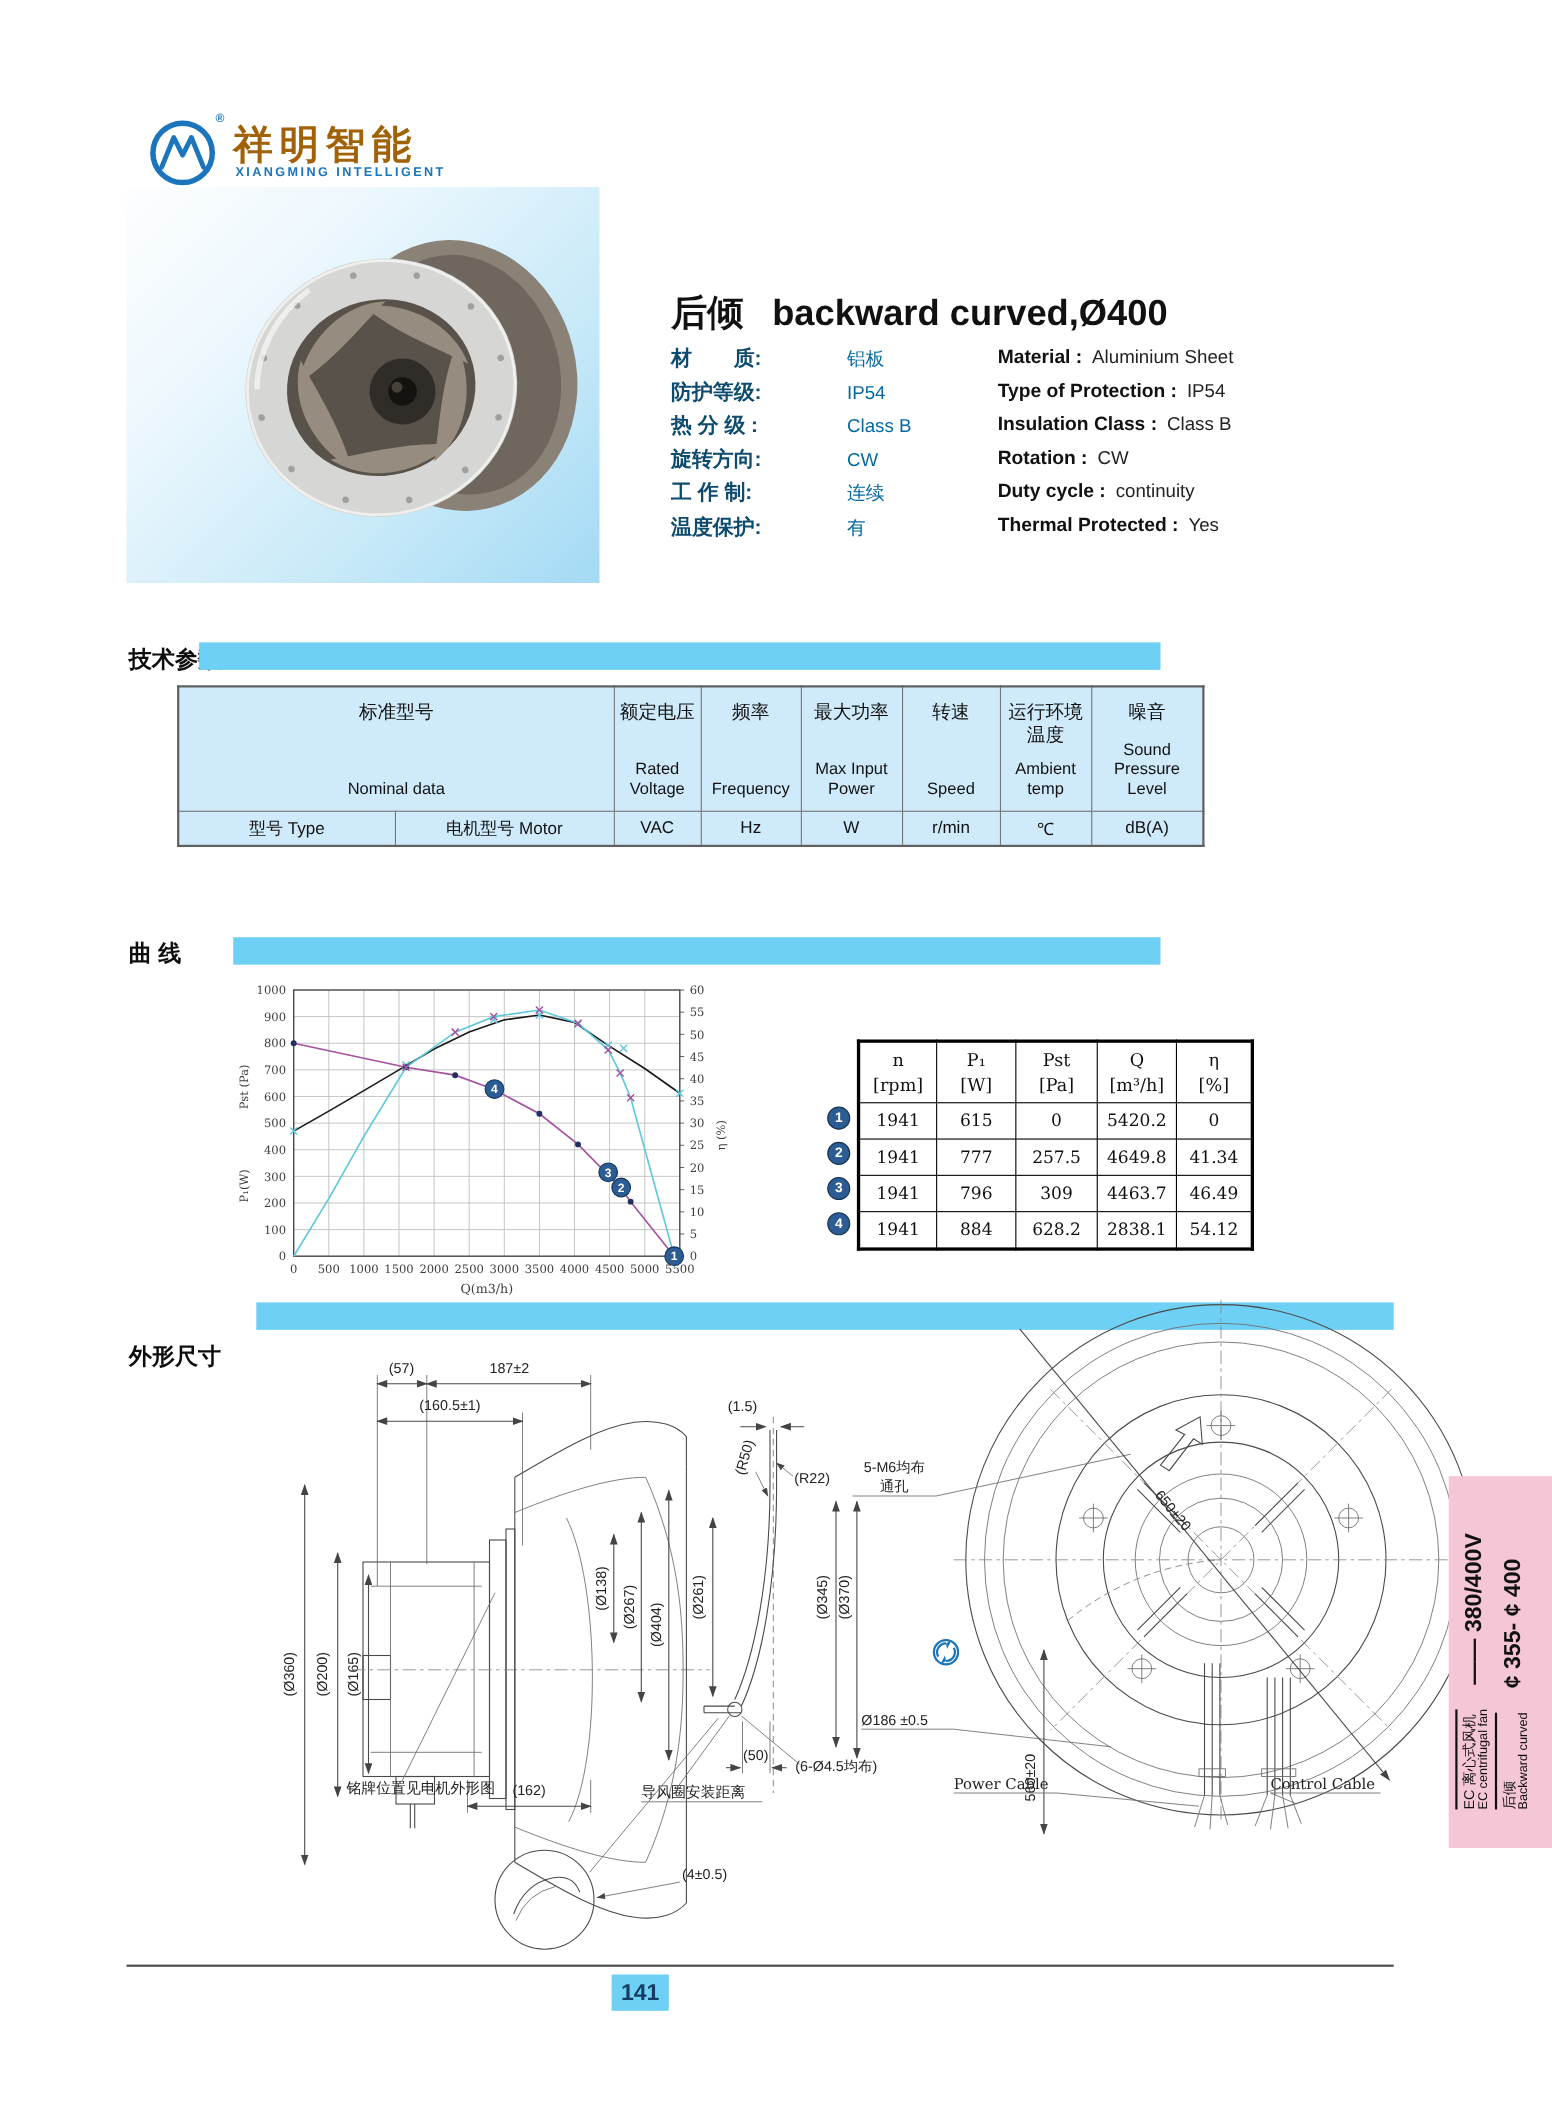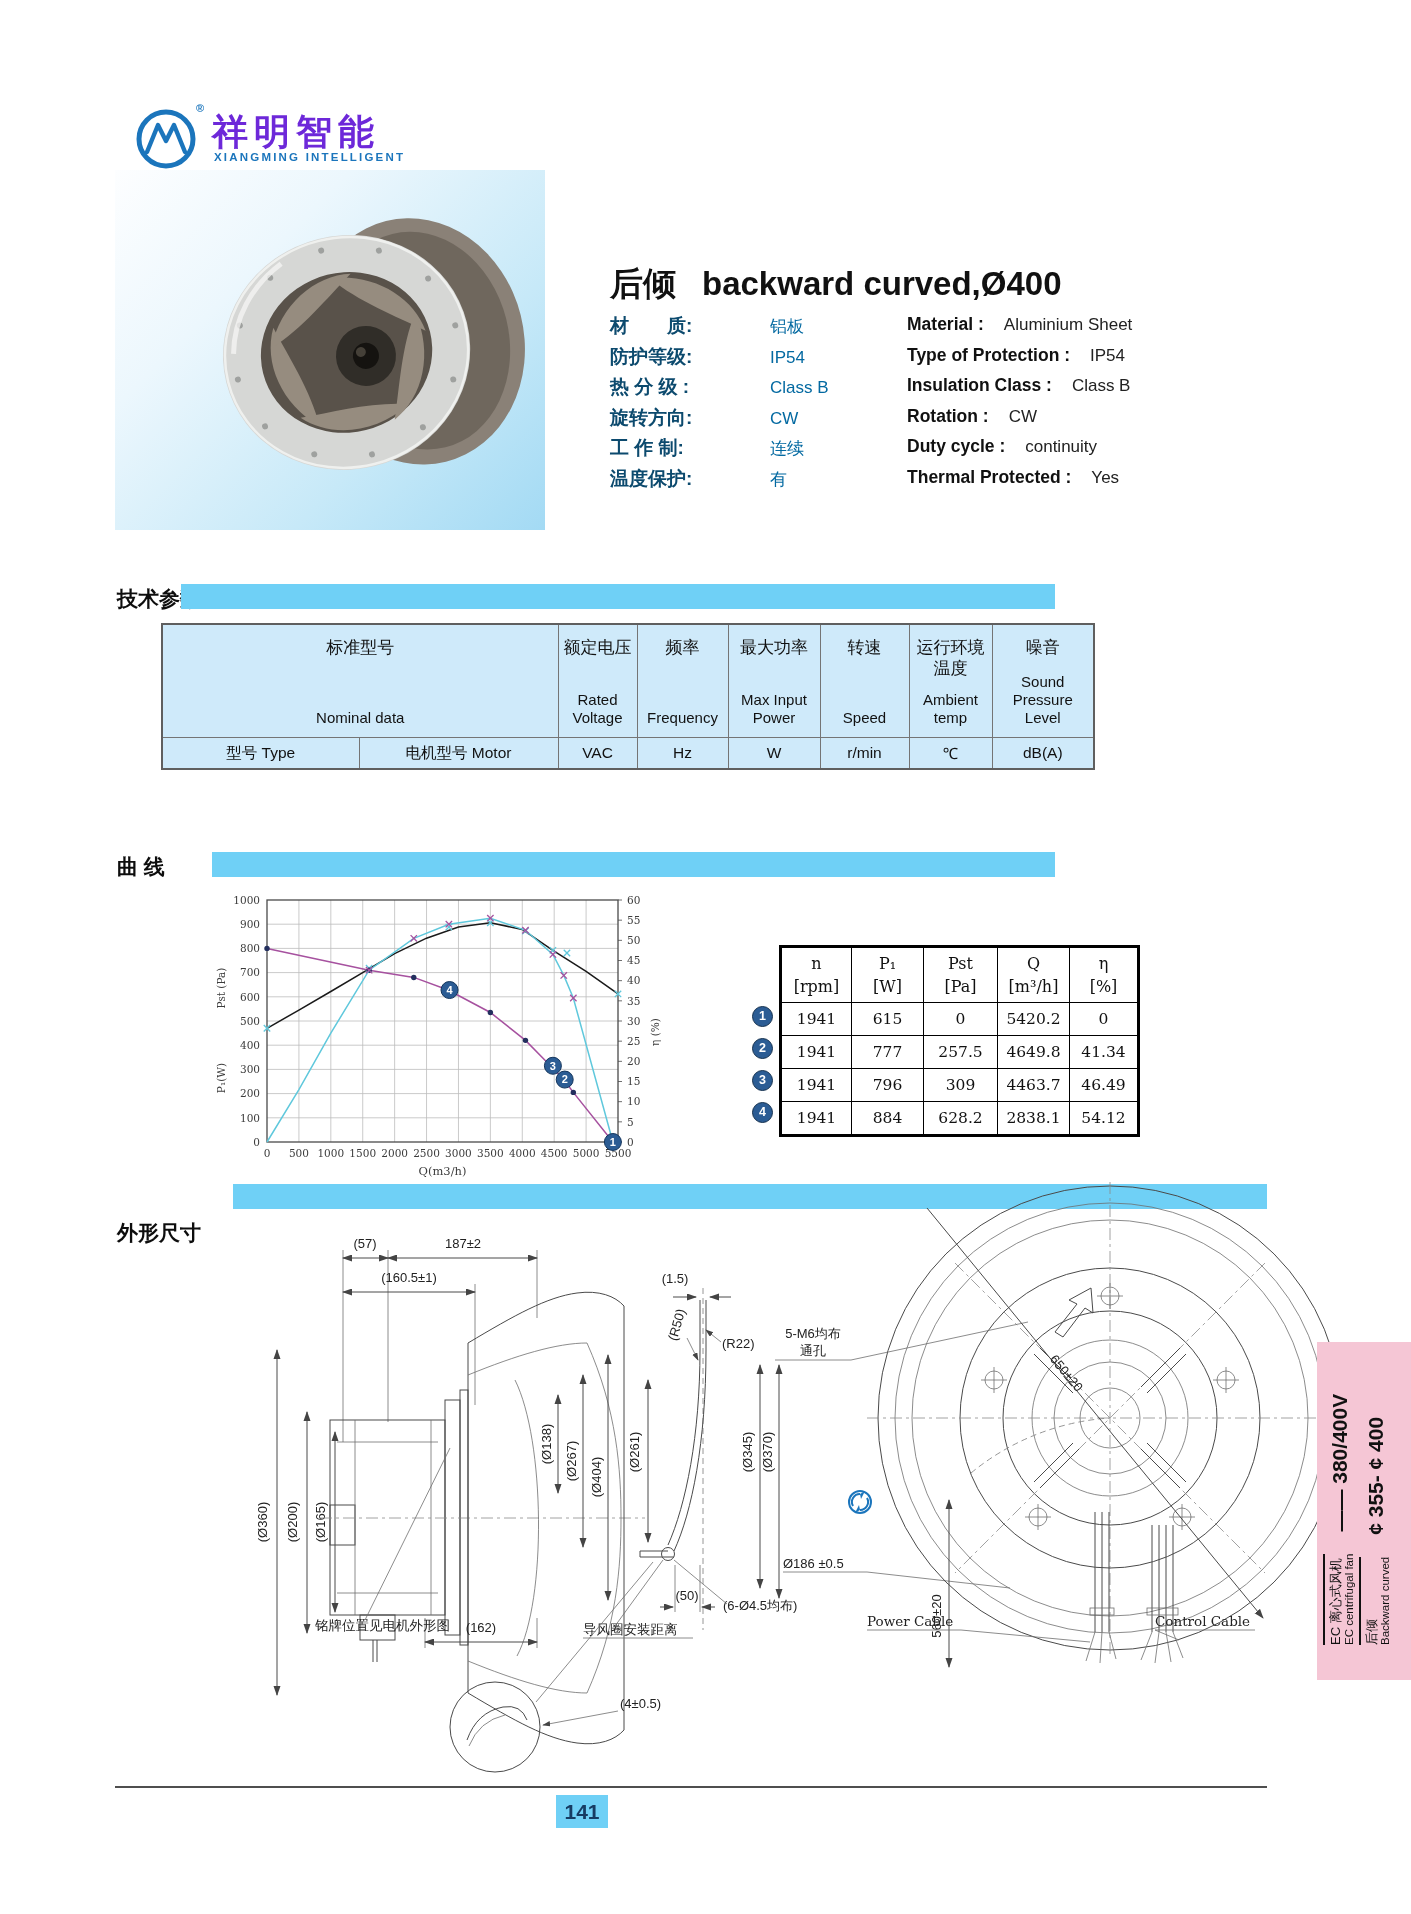--- a/index.html
+++ b/index.html
@@ -1,21 +1,21 @@
 <!DOCTYPE html>
 <html><head>
 <meta charset="utf-8">
 <style>
   html,body{margin:0;padding:0;background:#fff;}
   body{font-family:"Liberation Sans",sans-serif;color:#1a1a1a;}
   .page{position:relative;width:1411px;height:1914px;background:#fff;overflow:hidden;}
   .abs{position:absolute;}
 
   
-  .brand-cn{position:absolute;left:212px;top:108px;font-size:36px;font-weight:bold;color:#6d28d9;letter-spacing:6px;}
+  .brand-cn{position:absolute;left:212px;top:108px;font-size:36px;font-weight:bold;color:#a16207;letter-spacing:6px;}
   .brand-en{position:absolute;left:214px;top:151px;font-size:11.5px;font-weight:bold;color:#1b75bc;letter-spacing:2.2px;}
   .regmark{position:absolute;left:196px;top:102px;font-size:11px;color:#1b75bc;font-weight:bold;}
 
   
   .photo{position:absolute;left:115px;top:170px;width:430px;height:360px;
          background:linear-gradient(135deg,#fdfeff 0%,#ecf7fd 30%,#c7e9f8 68%,#a3daf4 100%);}
 
   
   .title-row{position:absolute;left:608px;top:210px;display:flex;align-items:baseline;white-space:nowrap;}
   .title-cn{font-size:45px;font-weight:bold;color:#1b75bc;}
@@ -24,21 +24,21 @@
   .subtitle-cn{font-size:33px;font-weight:bold;color:#111;}
   .subtitle-en{font-size:33px;font-weight:bold;color:#111;margin-left:26px;}
 
   
   .specs{position:absolute;left:610px;top:313px;width:800px;}
   .sprow{position:relative;height:30.5px;white-space:nowrap;}
   .scl{display:inline-block;min-width:160px;font-size:19px;font-weight:bold;color:#0c4a6e;}
   .scv{font-size:17px;color:#0369a1;}
   .sen{position:absolute;left:297px;top:1px;}
   .sen b{font-size:17.5px;color:#111;}
-  .sen span{font-size:17px;color:#222;margin-left:20px;}
+  .sen span{font-size:17px;color:#222;margin-left:9px;}
 
   
   .sectitle{position:absolute;font-size:21px;font-weight:bold;color:#0d0d0d;}
   .secbar{position:absolute;height:25px;background:#6fd0f6;}
 
   
   .ttable{position:absolute;left:115px;top:623px;border-collapse:collapse;table-layout:fixed;border:2px solid #5f5f5f;margin-left:46px;}
   .ttable td{border:1px solid #757575;text-align:center;vertical-align:middle;padding:0;}
   .hb{background:#cfeafa;}
   .hcell{display:flex;flex-direction:column;justify-content:space-between;height:100%;padding:12px 2px 10px 2px;box-sizing:border-box;align-items:center;}

